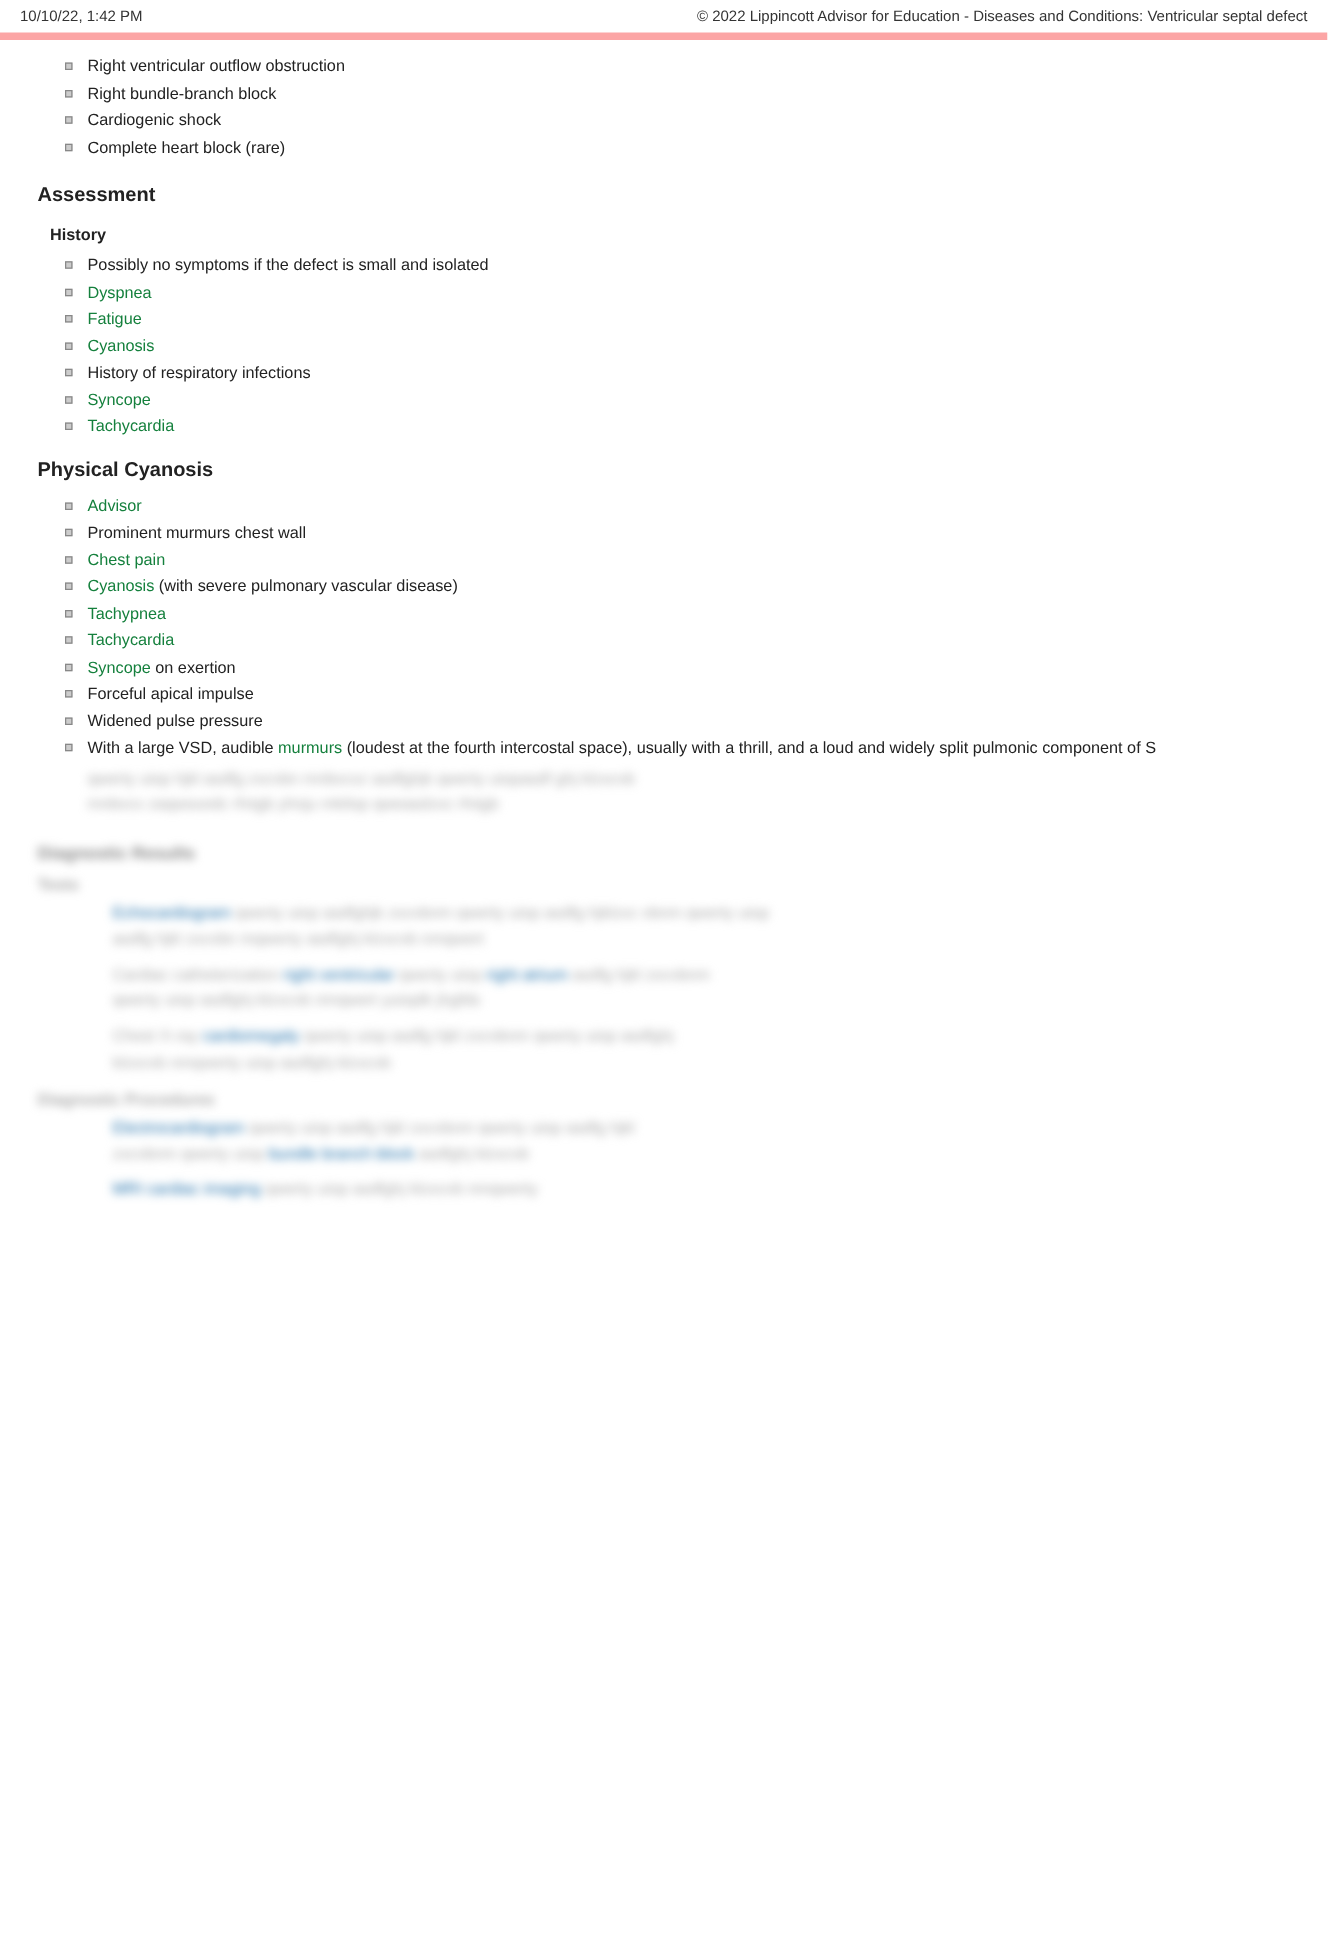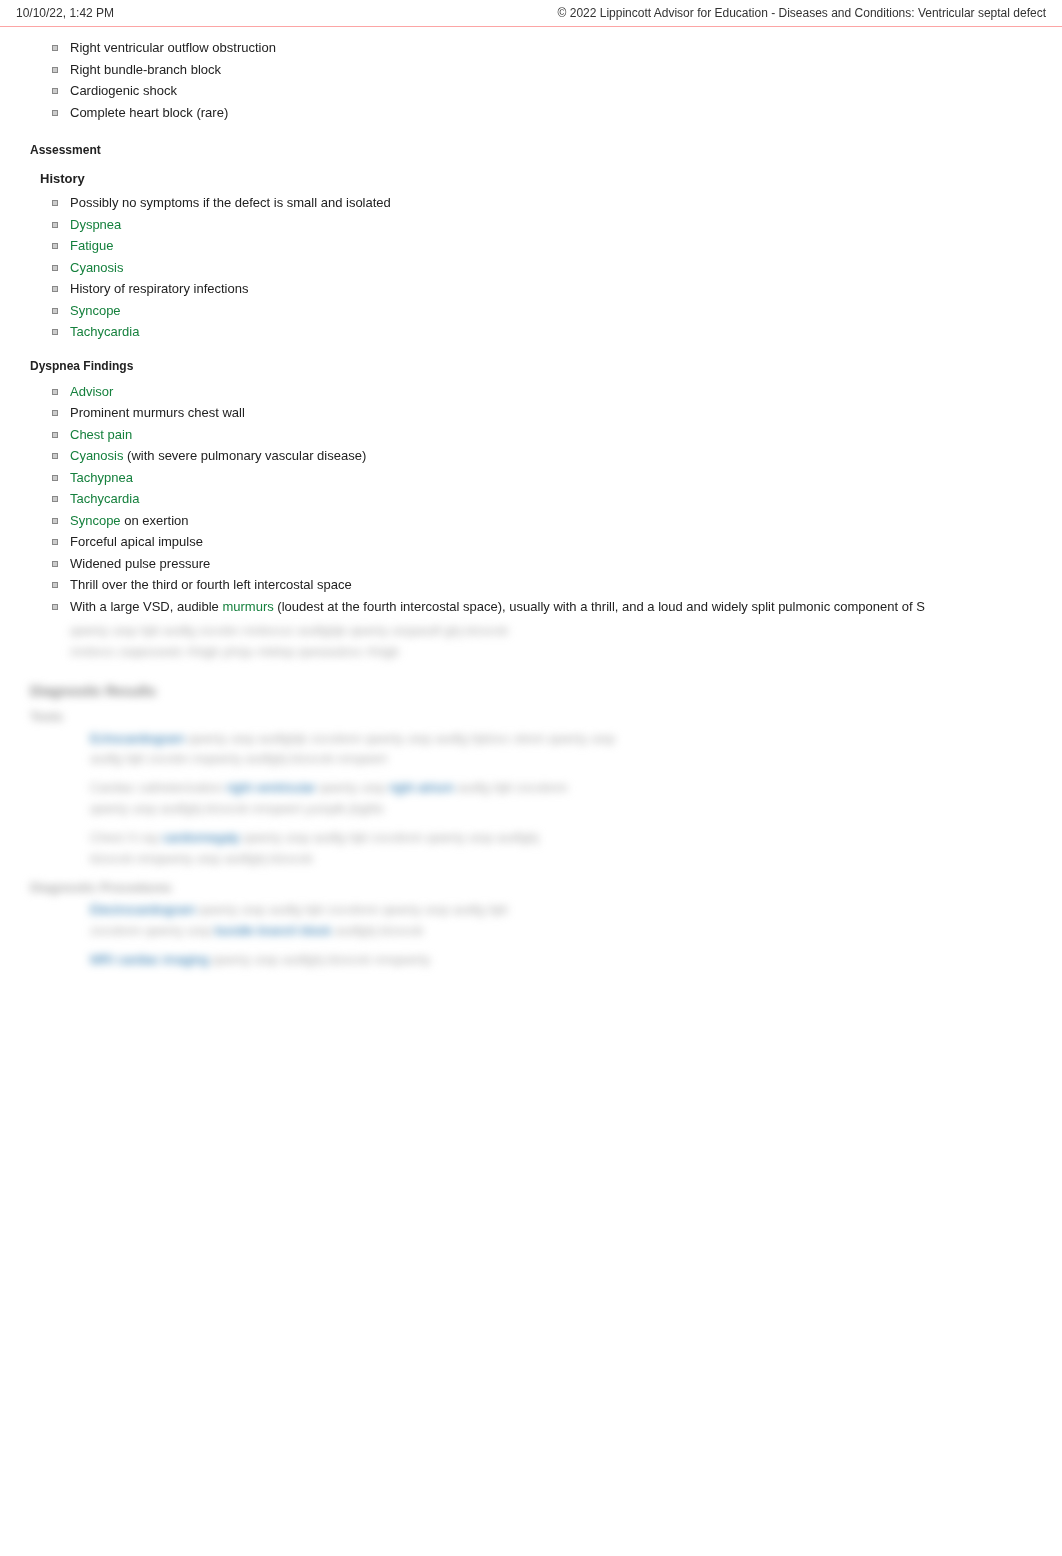--- a/index.html
+++ b/index.html
@@ -9,21 +9,21 @@
       color: #222;
       background: #fff;
       padding: 0;
     }
     .top-bar {
       display: flex;
       justify-content: space-between;
       padding: 6px 16px;
       font-size: 12px;
       color: #333;
-      border-bottom: 1px solid #fca5a5;
+      border-bottom: 6px solid #fca5a5;
     }
     .content {
       padding: 10px 30px 30px 30px;
       max-width: 1062px;
     }
     .bullet-list {
       list-style: none;
       padding-left: 40px;
     }
     .bullet-list li {
@@ -36,21 +36,21 @@
       position: absolute;
       left: -18px;
       top: 8px;
       width: 4px;
       height: 4px;
       background: #ccc;
       border: 1px solid #888;
     }
     .section-heading {
       font-weight: bold;
-      font-size: 12px;
+      font-size: 16px;
       margin-top: 6px;
       margin-bottom: 8px;
     }
     .sub-heading {
       font-weight: bold;
       font-size: 13px;
       margin-top: 14px;
       margin-bottom: 6px;
       padding-left: 10px;
     }
@@ -134,21 +134,21 @@
         <li>
           <a href="#" class="link-blue">Syncope</a>
         </li>
         <li>
           <a href="#" class="link-blue">Tachycardia</a>
         </li>
       </ul>
     </div>
 
     <div style="margin-top: 16px;">
-      <div class="section-heading">Dyspnea Findings</div>
+      <div class="section-heading">Physical Cyanosis</div>
       <ul class="bullet-list">
         <li>
           <a href="#" class="link-blue">Advisor</a>
         </li>
         <li>
           <span>Prominent murmurs chest wall</span>
         </li>
         <li>
           <a href="#" class="link-blue">Chest pain</a>
         </li>
@@ -162,23 +162,20 @@
           <a href="#" class="link-blue">Tachycardia</a>
         </li>
         <li>
           <a href="#" class="link-blue">Syncope</a><span> on exertion</span>
         </li>
         <li>
           <span>Forceful apical impulse</span>
         </li>
         <li>
           <span>Widened pulse pressure</span>
-        </li>
-        <li>
-          <span>Thrill over the third or fourth left intercostal space</span>
         </li>
         <li>
           <span>With a large VSD, audible </span><a href="#" class="link-blue">murmurs</a><span> (loudest at the fourth intercostal space), usually with a thrill, and a loud and widely split pulmonic component of S</span>
         </li>
       </ul>
 
       <div class="blurred-block">
         <div>qwerty uiop hjkl asdfg zxcvbn mnbvcxz asdfghjk qwerty uiopasdf ghj klzxcvb</div>
         <div>mnbvcx zaqwsxedc rfvtgb yhnju mkilop qweasdzxc rfvtgb</div>
       </div>

